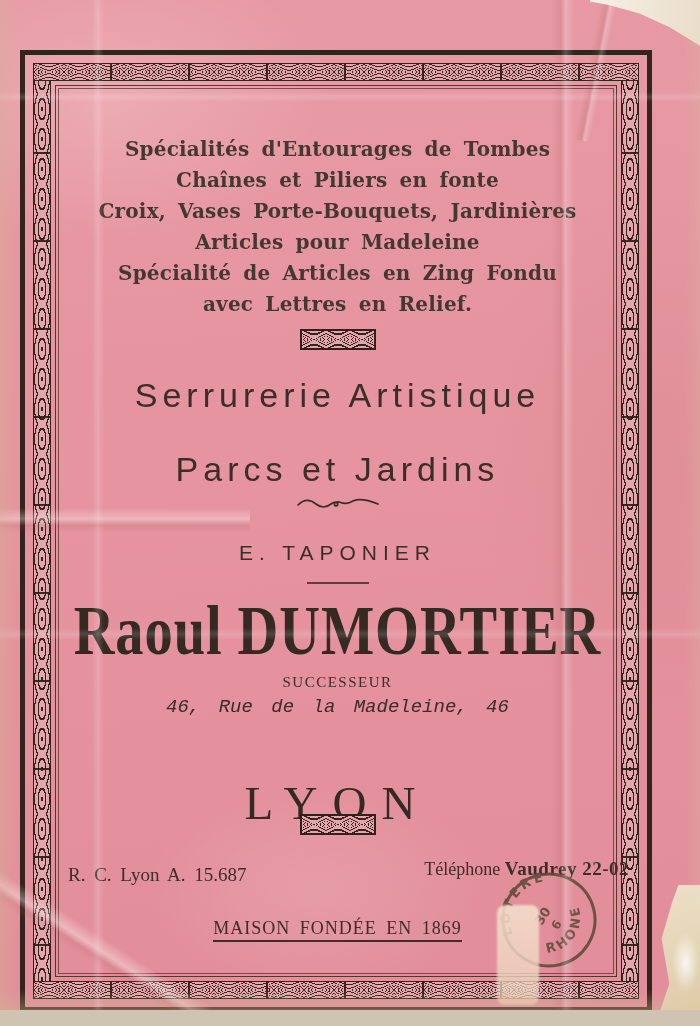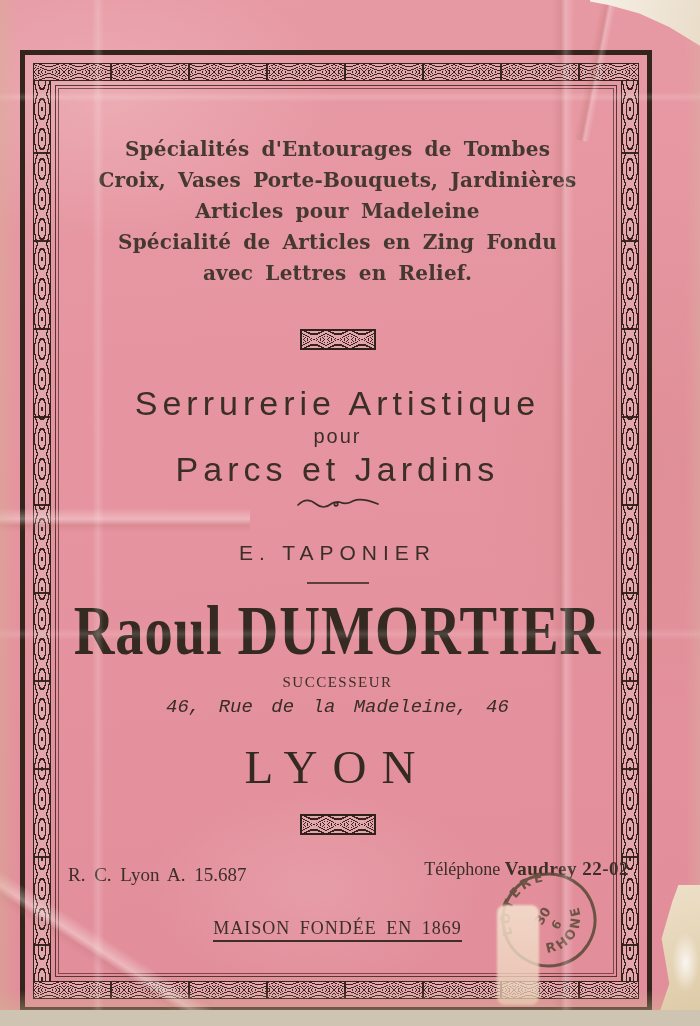--- a/index.html
+++ b/index.html
@@ -71,31 +71,31 @@
   
   .content{position:absolute;left:30px;right:55px;top:52px;bottom:14px;text-align:center;color:#3c2f26;}
   .abs{position:absolute;left:0;right:0;}
   .hdr{top:82px;font-family:"DejaVu Serif", serif;font-weight:bold;font-size:20px;
     line-height:31px;color:#453830;word-spacing:5px;letter-spacing:.2px;}
   .orn-bar{width:76px;height:21px;margin:0 auto;box-sizing:border-box;border:2px solid #30221a;
     background-color:#e3a6ae;
     background-image:repeating-radial-gradient(ellipse 24px 9px at 12px 50%, #38241a 0 1px, transparent 1px 3.2px);
     background-size:24px 100%;}
   .orn1{top:277px;} .orn2{top:762px;}
-  .svc1{top:332px;font-family:"Liberation Sans", sans-serif;font-size:34px;letter-spacing:5px;color:#3b2e26;}
+  .svc1{top:324px;font-family:"Liberation Sans", sans-serif;font-size:34px;letter-spacing:5px;color:#3b2e26;}
   .svc-pour{top:373px;font-family:"Liberation Sans", sans-serif;font-size:20px;letter-spacing:2px;color:#3b2e26;}
   .svc2{top:398px;font-family:"Liberation Sans", sans-serif;font-size:34px;letter-spacing:5px;color:#3b2e26;}
   .squig{top:444px;}
   .taponier{top:489px;font-family:"Liberation Sans", sans-serif;font-size:21px;letter-spacing:6px;color:#3b2e26;}
   .tap-rule{top:530px;width:62px;height:2px;margin:0 auto;background:rgba(58,42,30,.8);left:0;right:0;position:absolute;}
   .owner{top:540px;font-family:"Liberation Serif", serif;font-weight:bold;font-size:60px;color:#342a22;
     transform:scale(.94,1.15);transform-origin:center top;letter-spacing:1px;}
   .successeur{top:622px;font-size:15px;letter-spacing:1.5px;color:#3c2f26;}
   .street{top:644px;font-style:italic;font-size:19px;word-spacing:7px;color:#3a2d25;font-family:Liberation Mono, monospace;}
-  .city{top:688px;font-size:47px;letter-spacing:15px;color:#342a22;}
+  .city{top:724px;font-size:47px;letter-spacing:15px;color:#342a22;}
   .rc{position:absolute;left:38px;top:812px;font-size:19px;color:#3c2f26;word-spacing:4px;}
   .phone{position:absolute;right:16px;top:806px;font-size:18px;color:#3c2f26;}
   .phone b{font-size:19px;letter-spacing:.5px;}
   .founded{top:866px;font-size:18px;letter-spacing:1px;word-spacing:4px;color:#3c2f26;}
   .founded span{border-bottom:2px solid #3c2f26;padding-bottom:2px;text-align:right;}
 
   
   .stamp{position:absolute;left:494px;top:865px;width:110px;height:110px;
     transform:rotate(-58deg);opacity:.88;}
   .smudge{position:absolute;left:497px;top:905px;width:42px;height:100px;border-radius:8px;
@@ -114,32 +114,32 @@
     <div class="strip h bottom"></div>
     <div class="rule">
       <div class="rule-inner"></div>
     </div>
   </div>
 
   <div class="content">
 
     <div class="abs hdr">
       <div>Spécialités d'Entourages de Tombes</div>
+      <div>Chaînes et Piliers en fonte</div>
       <div>Croix, Vases Porte-Bouquets, Jardinières</div>
       <div>Articles pour Madeleine</div>
       <div>Spécialité de Articles en Zing Fondu</div>
       <div>avec Lettres en Relief.</div>
     </div>
 
     <div class="abs orn1">
         <div class="orn-bar"></div>
       </div>
 
     <div class="abs svc1">Serrurerie Artistique</div>
-    <div class="abs svc-pour">pour</div>
     <div class="abs svc2">Parcs et Jardins</div>
 
     <div class="abs squig">
       <svg width="84" height="16" viewBox="0 0 84 16">
         <path d="M2,9 C8,3 14,3 20,8 C25,12 30,12 35,8 c2.5,-2 5.5,-2.5 6.5,-.5 c1,2 -2,3.5 -3,1.5 c-1,-2.2 2.5,-4 5.5,-2.8 c4,1.6 8,2 13,-1.2 C64,2 72,4 82,8" fill="none" stroke="#3a2d24" stroke-width="1.7" stroke-linecap="round"></path>
       </svg>
     </div>
 
     <div class="abs taponier">E. TAPONIER</div>
     <div class="tap-rule"></div>

